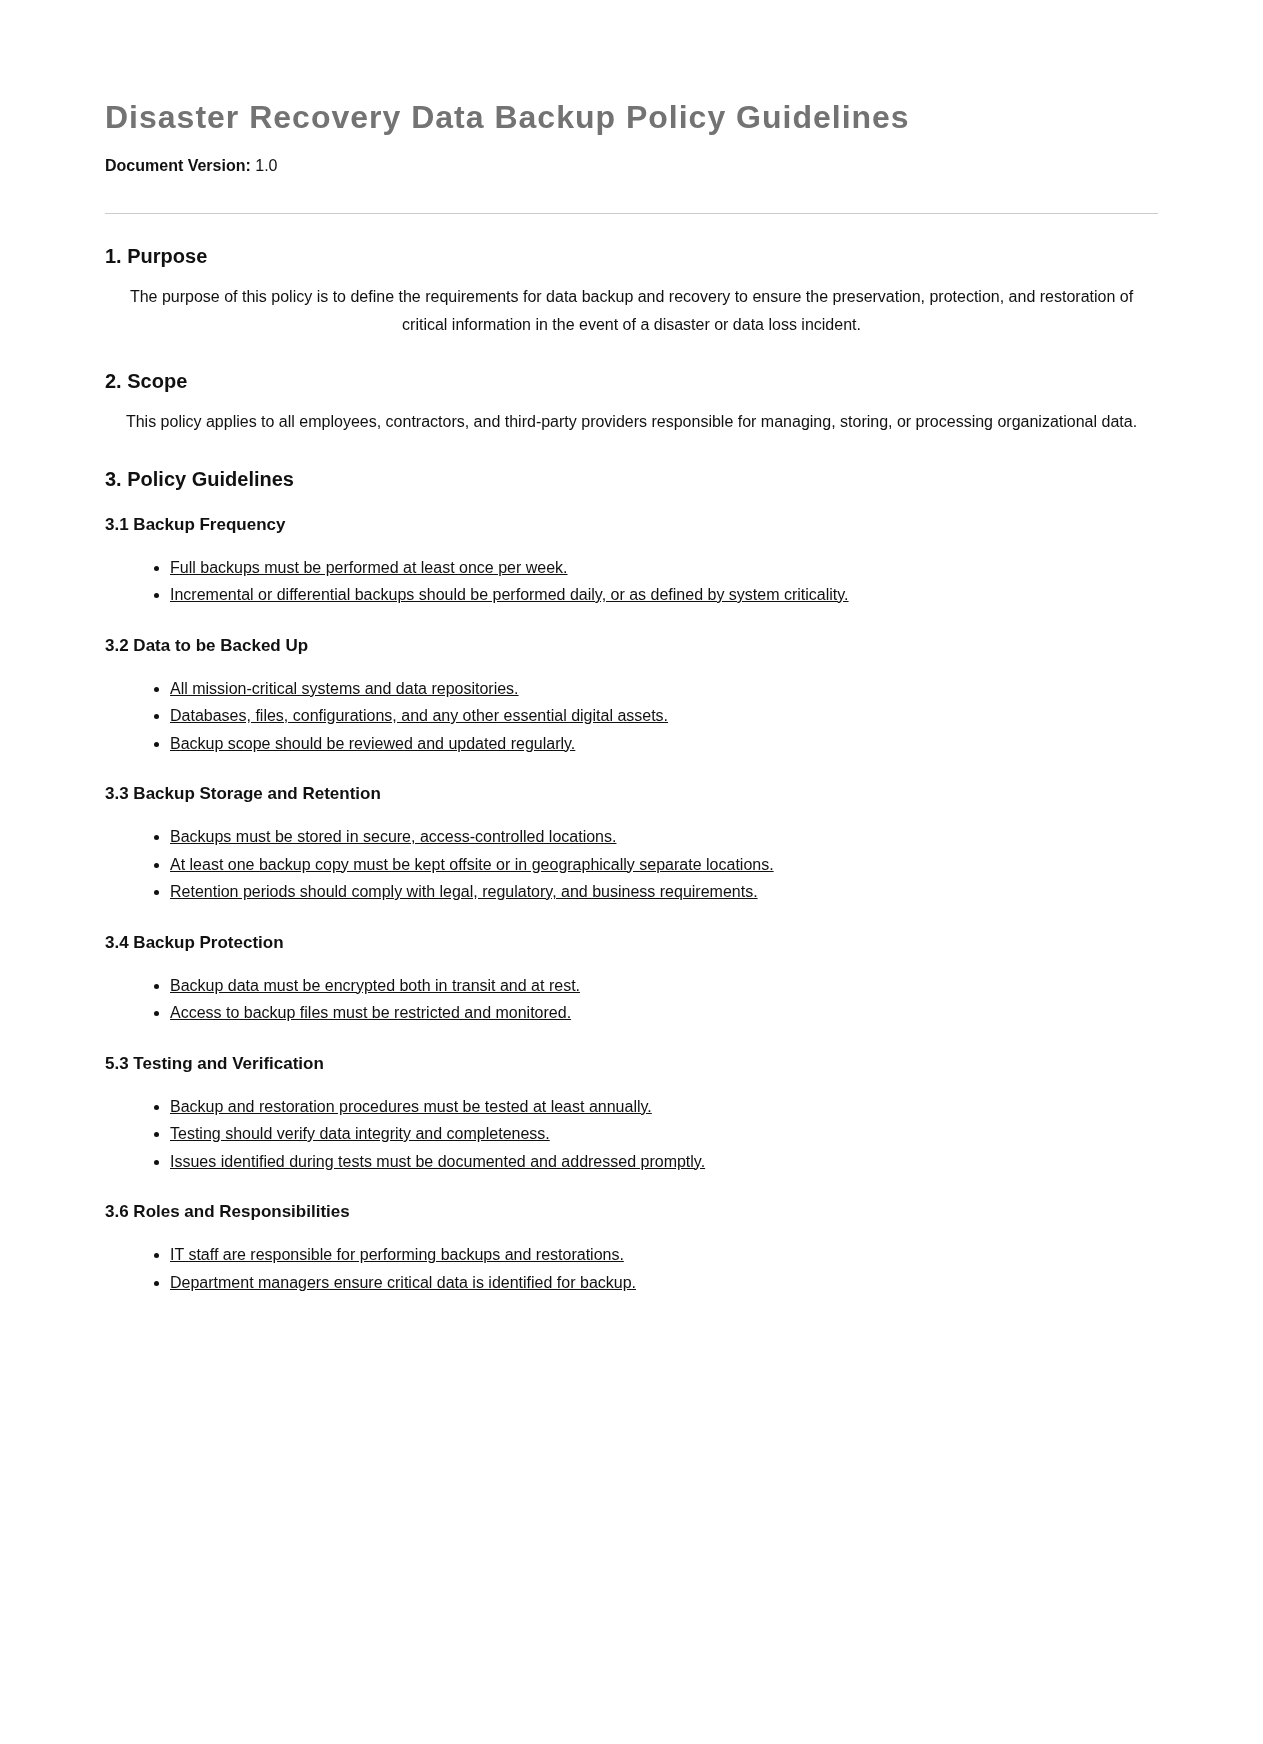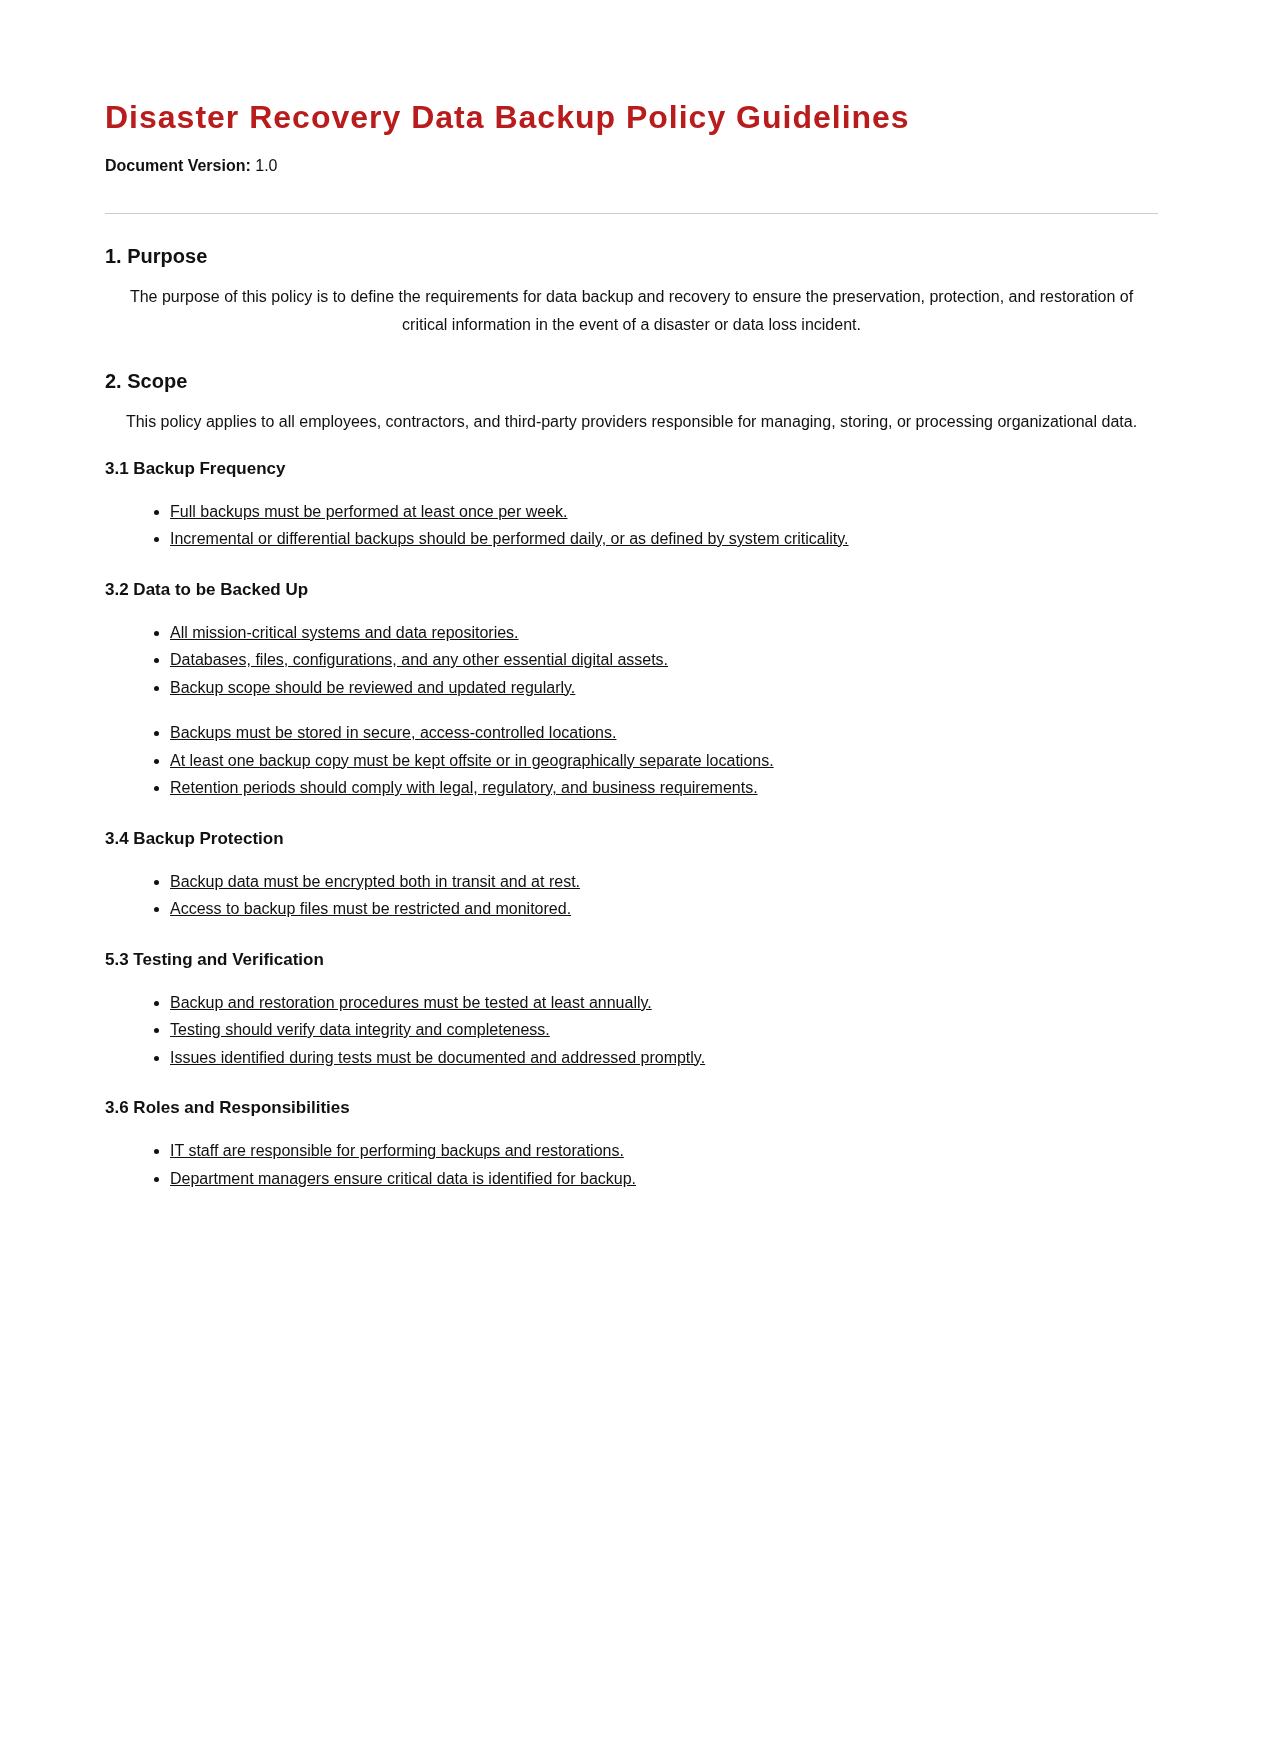--- a/index.html
+++ b/index.html
@@ -22,21 +22,21 @@
     width: 1053px;
     height: 1299px;
     overflow: hidden;
   }
   h1 {
     margin: 98px 0 0 0;
     font-size: 32px;
     line-height: 38px;
     font-weight: 700;
     letter-spacing: 1px;
-    color: #b91c1c;
+    color: #737373;
   }
   .meta {
     margin: 16px 0 0 0;
     font-size: 16px;
     line-height: 27px;
   }
   .meta .row { display: block; }
   .meta b { font-weight: 700; }
   hr {
     border: none;
@@ -86,34 +86,36 @@
   </div>
 
   <hr>
 
   <h2 class="first">1. Purpose</h2>
   <p>The purpose of this policy is to define the requirements for data backup and recovery to ensure the preservation, protection, and restoration of critical information in the event of a disaster or data loss incident.</p>
 
   <h2>2. Scope</h2>
   <p>This policy applies to all employees, contractors, and third-party providers responsible for managing, storing, or processing organizational data.</p>
 
+  <h2>3. Policy Guidelines</h2>
 
   <h3 class="first">3.1 Backup Frequency</h3>
   <ul>
     <li>Full backups must be performed at least once per week.</li>
     <li>Incremental or differential backups should be performed daily, or as defined by system criticality.</li>
   </ul>
 
   <h3>3.2 Data to be Backed Up</h3>
   <ul>
     <li>All mission-critical systems and data repositories.</li>
     <li>Databases, files, configurations, and any other essential digital assets.</li>
     <li>Backup scope should be reviewed and updated regularly.</li>
   </ul>
 
+  <h3>3.3 Backup Storage and Retention</h3>
   <ul>
     <li>Backups must be stored in secure, access-controlled locations.</li>
     <li>At least one backup copy must be kept offsite or in geographically separate locations.</li>
     <li>Retention periods should comply with legal, regulatory, and business requirements.</li>
   </ul>
 
   <h3>3.4 Backup Protection</h3>
   <ul>
     <li>Backup data must be encrypted both in transit and at rest.</li>
     <li>Access to backup files must be restricted and monitored.</li>

